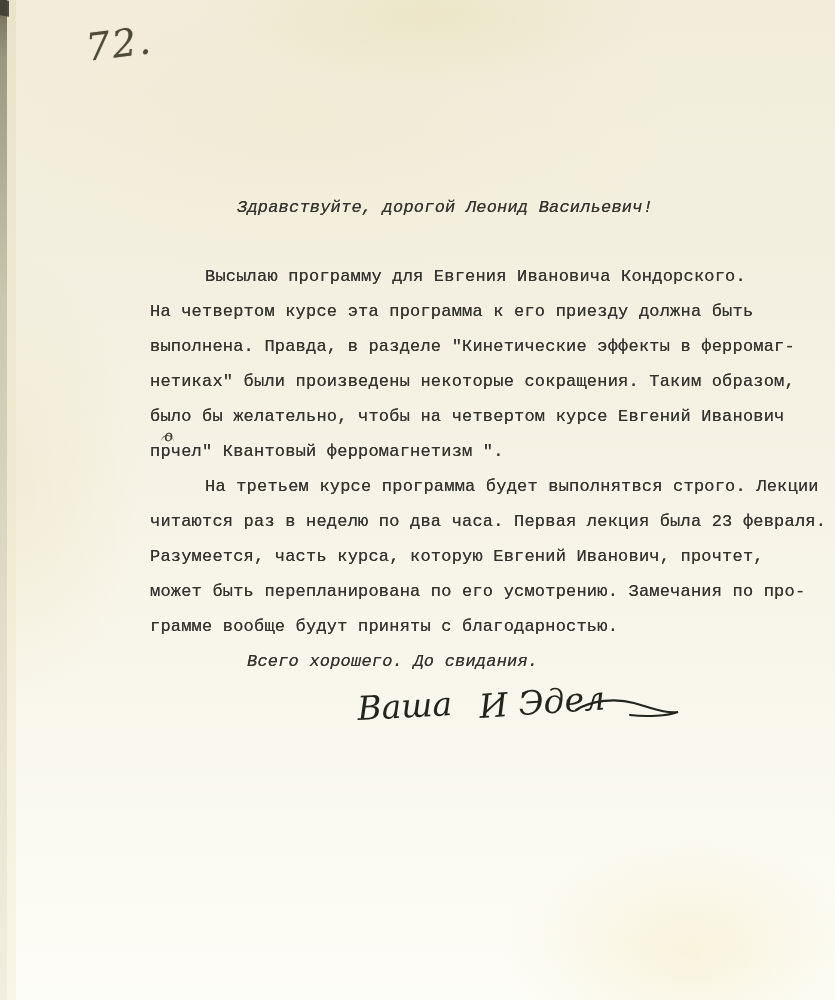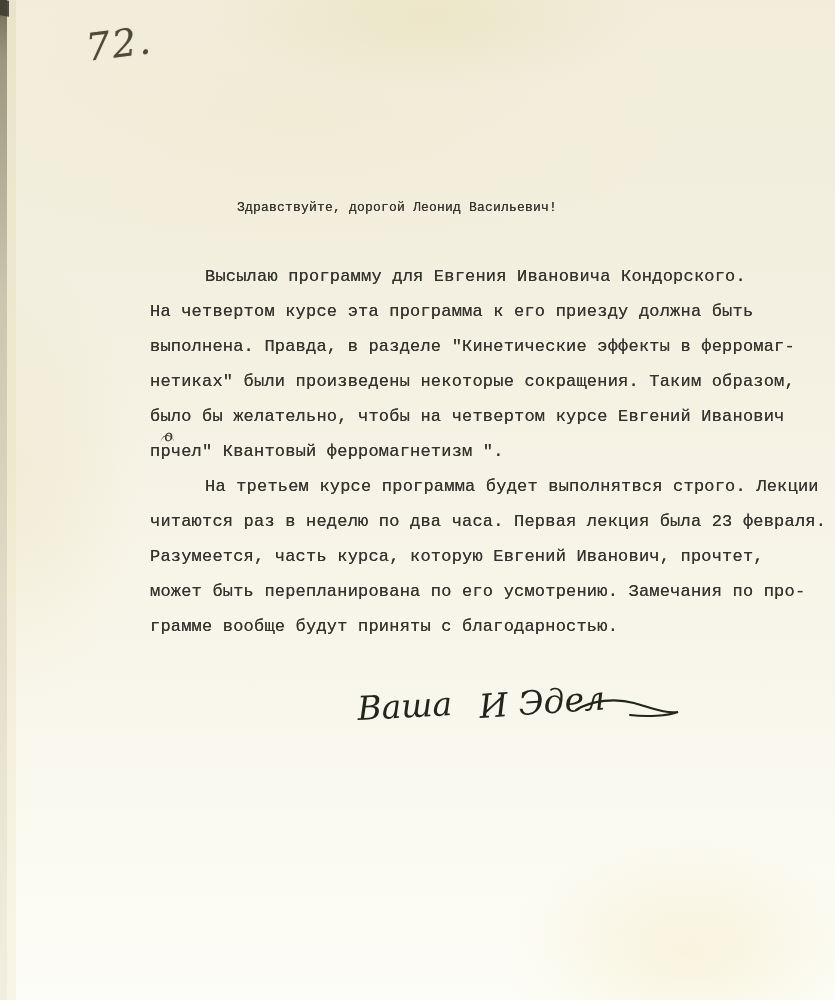--- a/index.html
+++ b/index.html
@@ -26,23 +26,24 @@
     position:absolute;left:7px;top:0;width:9px;height:1000px;
     background:linear-gradient(180deg,#e4ddbd 0%,#ece5c6 40%,#f5f1dd 100%);
     opacity:.6;
   }
   .corner-nick{
     position:absolute;left:0;top:0;width:9px;height:16px;
     background:#3f3d31;transform:skewY(8deg);opacity:.9;
   }
   
   .tw{
-    position:absolute;color:#34332d;font-size:13px;line-height:35px;
+    position:absolute;color:#34332d;font-size:17px;line-height:35px;
     letter-spacing:.2px;white-space:pre;
     text-shadow:0 0 .6px rgba(44,43,38,.85);
+    font-style:italic;
   }
   .block{position:absolute;left:150px;width:690px;}
   .line{height:35px;font-size:17px;line-height:35px;color:#34332d;
         letter-spacing:.2px;white-space:pre;text-shadow:0 0 .6px rgba(44,43,38,.85);}
   .indent{margin-left:55px;}
   
   .hand{font-family:"DejaVu Serif","Liberation Serif",serif;font-style:italic;}
   .page-num{
     position:absolute;left:86px;top:22px;font-size:38px;color:#4c4b38;
     transform:rotate(-7deg);letter-spacing:2px;text-shadow:0 0 1px rgba(70,70,50,.4);
@@ -86,19 +87,20 @@
   </div>
 
   <div class="block" style="top:469px;">
     <div class="line indent">На третьем курсе программа будет выполнятвся строго. Лекции</div>
     <div class="line">читаются раз в неделю по два часа. Первая лекция была 23 февраля.</div>
     <div class="line">Разумеется, часть курса, которую Евгений Иванович, прочтет,</div>
     <div class="line">может быть перепланирована по его усмотрению. Замечания по про-</div>
     <div class="line">грамме вообще будут приняты с благодарностью.</div>
   </div>
 
+  <div class="tw" style="left:247px;top:644px;">Всего хорошего. До свидания.</div>
 
   <svg class="sig-svg" width="350" height="68" viewBox="0 0 350 68">
     <text x="28" y="44" class="sig-text" font-size="33" transform="rotate(-3 28 44)">Ваша</text>
     <text x="150" y="42" class="sig-text" font-size="33" transform="rotate(-4 150 42)">И Эдел</text>
     <path d="M 246 34 C 262 24, 286 22, 304 27 C 322 32, 336 38, 348 36 C 338 40, 316 41, 300 39" fill="none" stroke="#22251c" stroke-width="2.1" stroke-linecap="round"></path>
   </svg>
 </div>
 
 </body></html>

